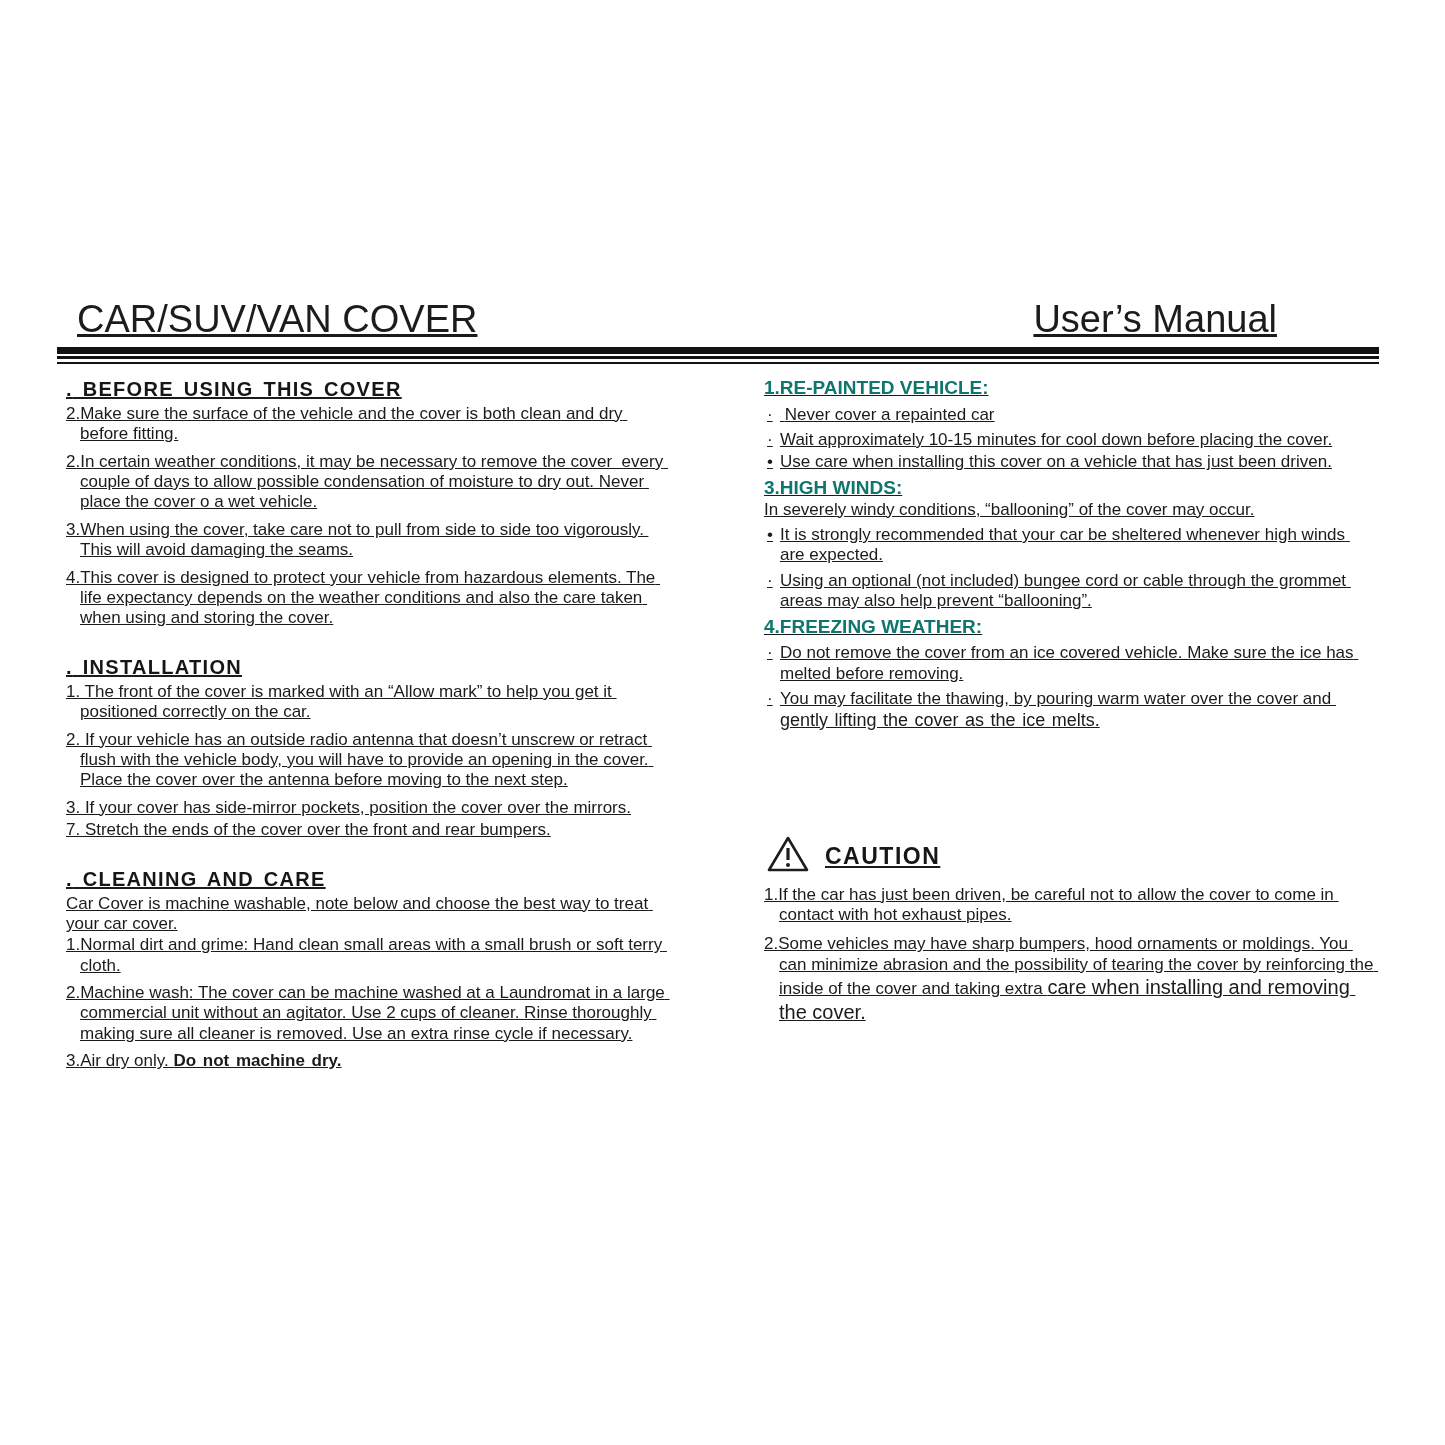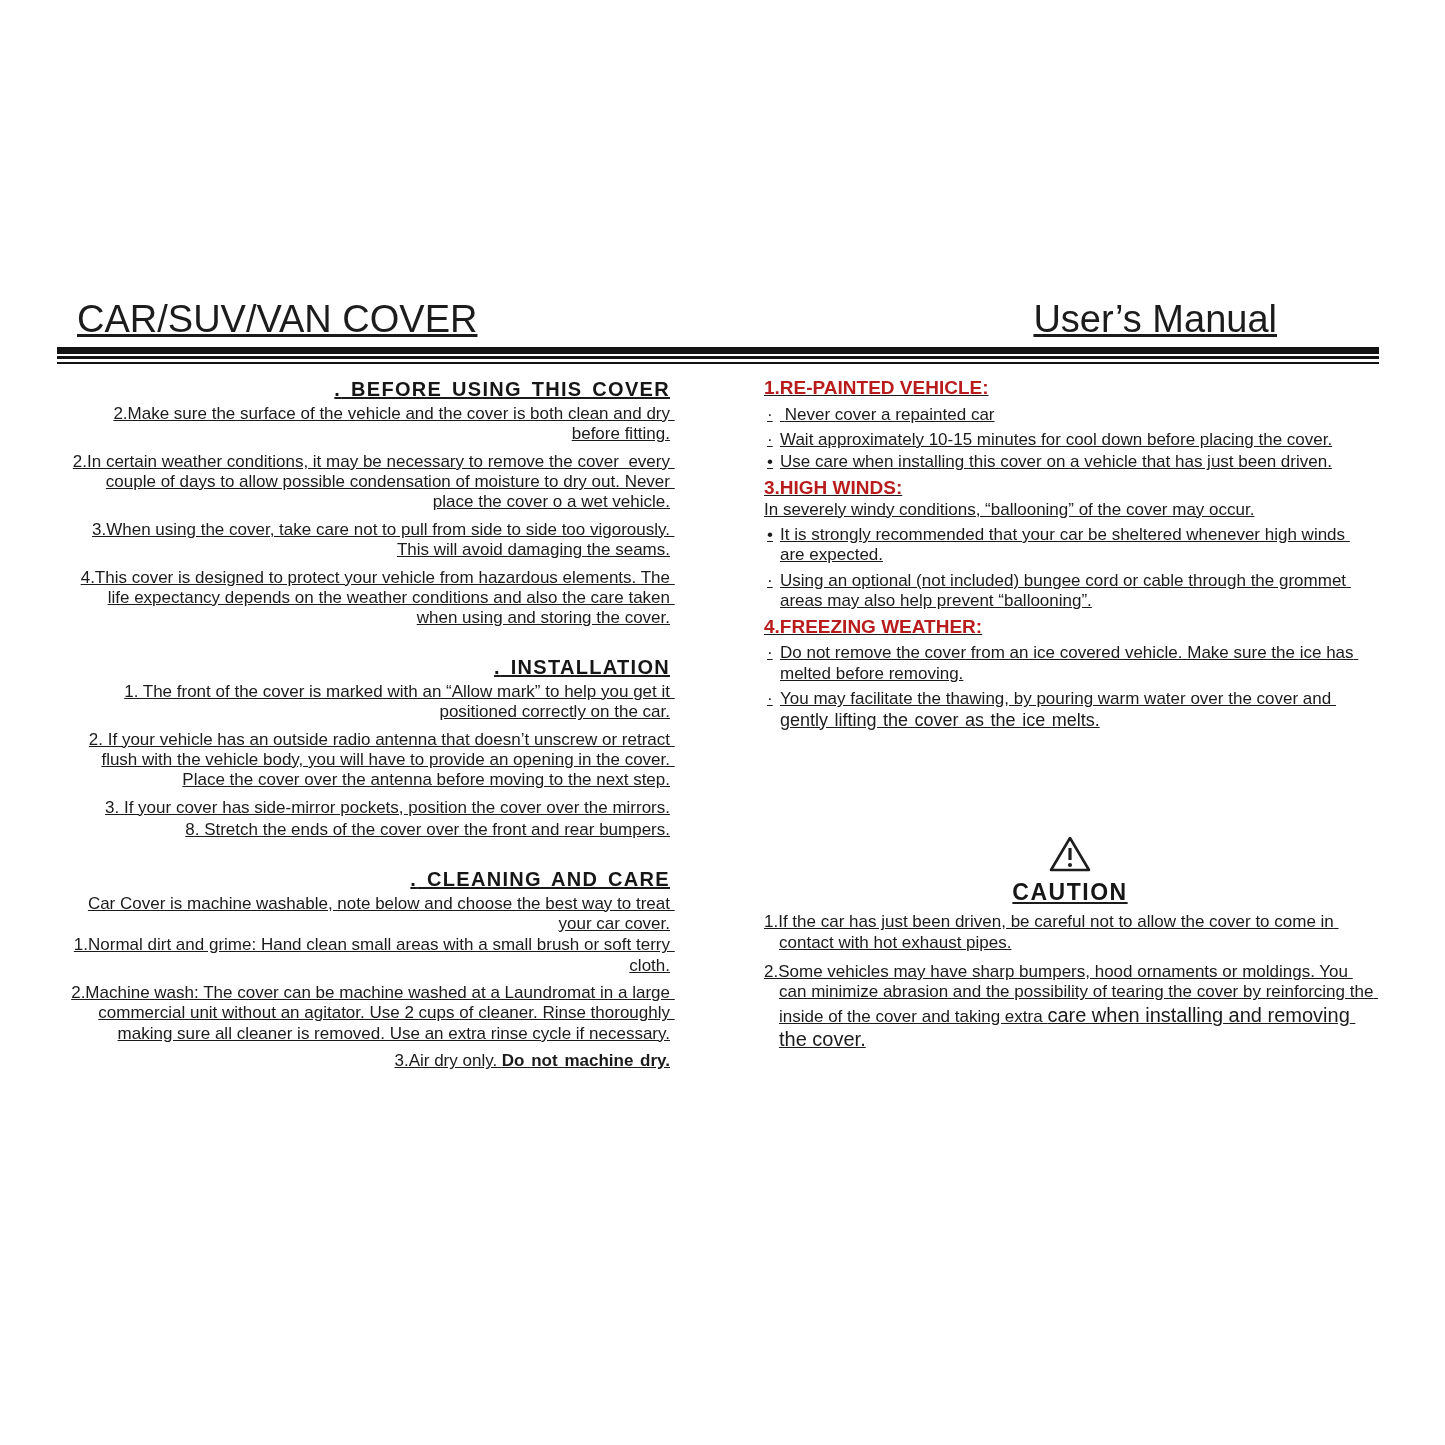--- a/index.html
+++ b/index.html
@@ -39,21 +39,21 @@
   .rules .g2 { height: 3px; }
   .rules .r3 { height: 2px; background: #131313; }
   
   .columns {
     display: flex;
     margin-top: 13px;
     padding-left: 9px;
     font-size: 17px;
     line-height: 1.2;
   }
-  .col-left  { width: 604px; flex: none; text-align: right; }
+  .col-left  { width: 604px; flex: none; }
   .col-right { width: 610px; flex: none; margin-left: 94px; }
   
   .section { margin-top: 26px; }
   .section:first-child { margin-top: 0; }
   .sec-heading {
     font-size: 20px;
     font-weight: bold;
     letter-spacing: 1.3px;
     word-spacing: 3px;
     color: #161616;
@@ -77,21 +77,21 @@
     white-space: pre;
   }
   .rc-heading .sq-bullet {
     font-size: 13px;
     vertical-align: 2px;
     letter-spacing: 0;
   }
   .sub-heading {
     font-size: 19px;
     font-weight: bold;
-    color: #b91c1c;
+    color: #0f766e;
     margin-top: 4px;
     white-space: pre-wrap;
   }
   .sub-heading .tail {
     font-weight: normal;
     font-size: 17px;
     letter-spacing: 0;
   }
   .bullet-item {
     display: flex;
@@ -102,23 +102,23 @@
     width: 16px;
     padding-left: 3px;
   }
   .bullet-item .btext { flex: 1; white-space: pre-wrap; }
   .btext .melt-tail { font-size: 18px; word-spacing: 1.5px; }
   
   .caution { margin-top: 104px; }
   .caution-head {
     display: flex;
     align-items: center;
+    gap: 15px;
     margin-bottom: 6px;
     padding-left: 2px;
-    flex-direction: column;
   }
   .caution-title {
     font-size: 23px;
     font-weight: bold;
     letter-spacing: 1.5px;
     color: #161616;
   }
   .caution-item {
     padding-left: 15px;
     text-indent: -15px;
@@ -155,21 +155,21 @@
           <div class="num-item">2.In certain weather conditions, it may be necessary to remove the cover  every couple of days to allow possible condensation of moisture to dry out. Never place the cover o a wet vehicle.</div>
           <div class="num-item">3.When using the cover, take care not to pull from side to side too vigorously. This will avoid damaging the seams.</div>
           <div class="num-item">4.This cover is designed to protect your vehicle from hazardous elements. The life expectancy depends on the weather conditions and also the care taken when using and storing the cover.</div>
         </div>
 
         <div class="section">
           <div class="sec-heading"><span>.</span><span> INSTALLATION</span></div>
           <div class="num-item">1. The front of the cover is marked with an “Allow mark” to help you get it positioned correctly on the car.</div>
           <div class="num-item">2. If your vehicle has an outside radio antenna that doesn’t unscrew or retract flush with the vehicle body, you will have to provide an opening in the cover. Place the cover over the antenna before moving to the next step.</div>
           <div class="num-item" style="margin-bottom:2px">3. If your cover has side-mirror pockets, position the cover over the mirrors.</div>
-          <div class="num-item">8. Stretch the ends of the cover over the front and rear bumpers.</div>
+          <div class="num-item">7. Stretch the ends of the cover over the front and rear bumpers.</div>
         </div>
 
         <div class="section">
           <div class="sec-heading"><span>.</span><span> CLEANING AND CARE</span></div>
           <div class="plain-para">Car Cover is machine washable, note below and choose the best way to treat your car cover.</div>
           <div class="num-item">1.Normal dirt and grime: Hand clean small areas with a small brush or soft terry cloth.</div>
           <div class="num-item">2.Machine wash: The cover can be machine washed at a Laundromat in a large commercial unit without an agitator. Use 2 cups of cleaner. Rinse thoroughly making sure all cleaner is removed. Use an extra rinse cycle if necessary.</div>
           <div class="num-item"><span>3.Air dry only. </span><span class="bold-big">Do not machine dry.</span></div>
         </div>
 

